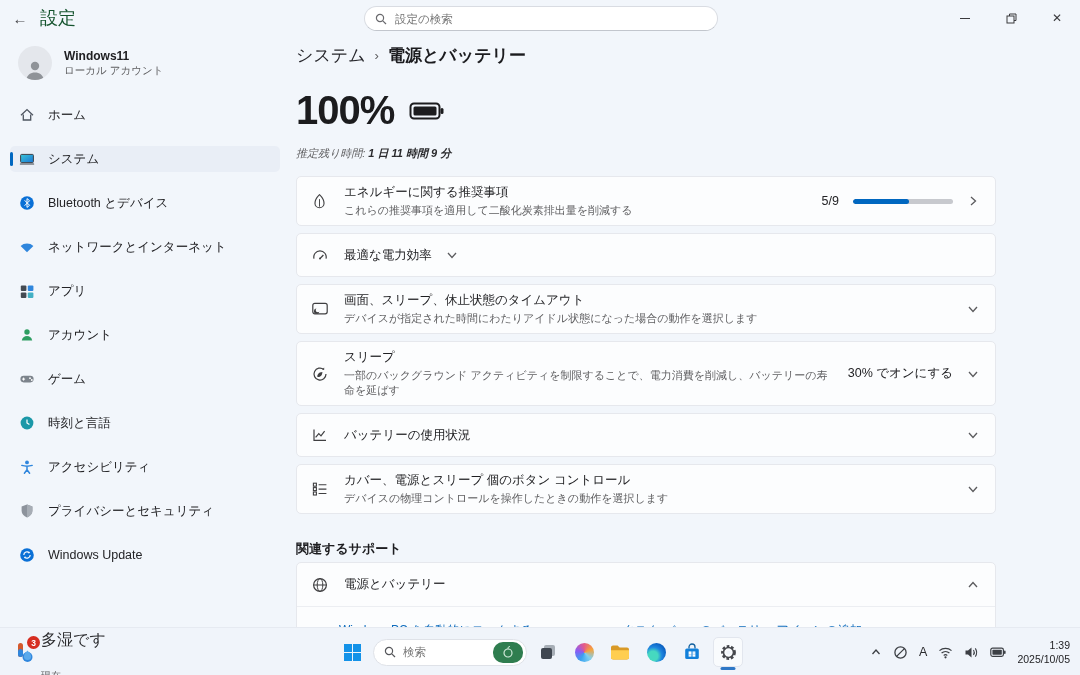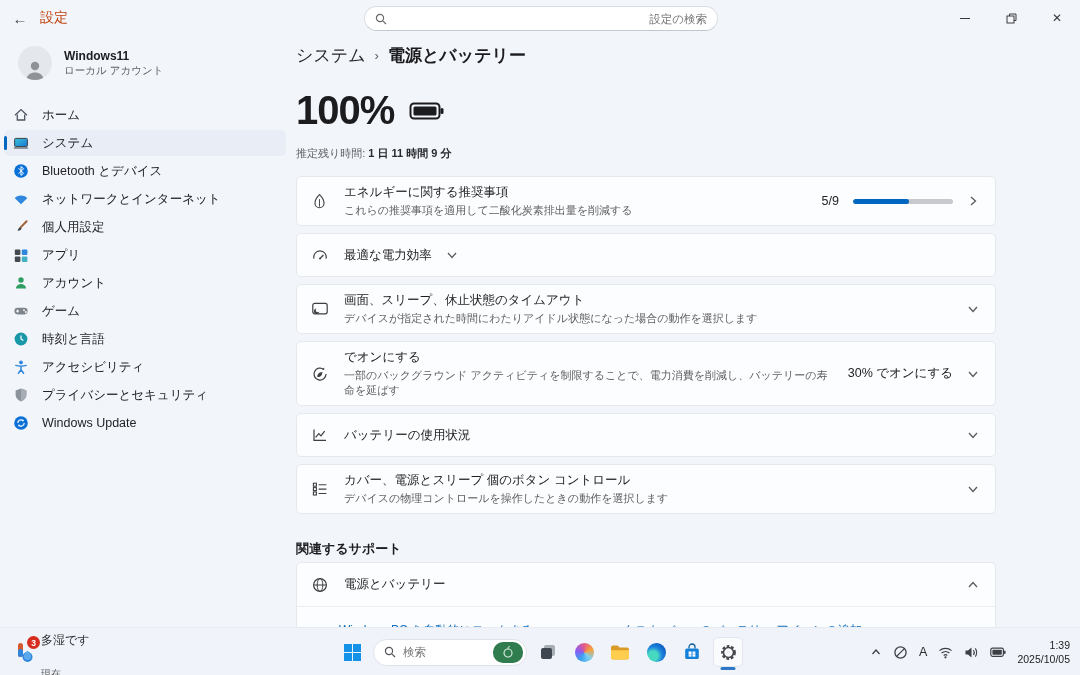--- a/index.html
+++ b/index.html
@@ -7,55 +7,55 @@
   body {
     font-family:"Liberation Sans","DejaVu Sans",sans-serif;
     background:#f2f6fb; color:#1c1c1e; position:relative; font-size:13px;
   }
   svg { display:block; }
 
   
   .titlebar { height:36px; position:relative; display:flex; align-items:center; }
   .back-btn { width:40px; height:36px; display:flex; align-items:center; justify-content:center;
               font-size:15px; color:#454548; cursor:pointer; }
-  .app-title { font-size:14px; color:#c2410c; }
+  .app-title { font-size:18px; color:#14532d; }
   .title-search { position:absolute; left:364px; top:6px; width:354px; height:25px;
       background:#fff; border:1px solid #d9dce2; border-bottom-color:#c2c6cd;
       border-radius:13px; display:flex; align-items:center; padding:0 10px; gap:8px; }
   .title-search input { border:none; outline:none; background:transparent; flex:1;
-      font-size:11.5px; color:#454548; font-family:inherit;text-align:right; }
+      font-size:11.5px; color:#454548; font-family:inherit; }
   .win-controls { position:absolute; right:0; top:0; display:flex; height:36px; }
   .win-btn { width:46px; height:36px; display:flex; align-items:center; justify-content:center;
              color:#3a3a3d; cursor:pointer; font-size:12px; }
   .min-glyph { width:10px; height:1px; background:#3a3a3d; }
 
   
   .sidebar { position:absolute; left:0; top:36px; width:290px; bottom:48px; padding-top:6px; }
   .user-chip { display:flex; align-items:center; gap:12px; margin:4px 16px 22px 18px; cursor:pointer; }
   .avatar { width:34px; height:34px; border-radius:50%; background:#e4e7ec; display:flex;
             align-items:flex-end; justify-content:center; overflow:hidden; }
   .user-name { font-size:12px; font-weight:bold; color:#202023; }
   .user-type { font-size:10.5px; color:#5e5e60; margin-top:1px; }
-  .nav { display:flex; flex-direction:column; gap:2px; padding:0 4px; }
+  .nav { display:flex; flex-direction:column; gap:18px; padding:0 10px; }
   .nav-item { display:flex; align-items:center; gap:13px; height:26px; padding-left:8px;
               border-radius:5px; font-size:12.5px; color:#232326; cursor:pointer; position:relative; }
   .nav-item.selected { background:#e9eef6; }
   .nav-item.selected::before { content:""; position:absolute; left:0; top:6px; width:3px; height:14px;
               border-radius:2px; background:#0067c0; }
   .nav-ic { width:17px; height:17px; display:flex; align-items:center; justify-content:center; }
 
   
   .main { position:absolute; left:290px; top:36px; right:0; bottom:48px; padding:8px 0 0 6px; }
   .breadcrumb { display:flex; align-items:center; gap:9px; font-size:17px; }
   .crumb-parent { color:#26262b; cursor:pointer; }
   .crumb-sep { color:#5e5e60; font-size:13px; }
   .crumb-current { font-weight:bold; color:#1b1b1e; }
   .battery-line { margin-top:21px; display:flex; align-items:center; gap:15px; }
   .battery-pct { font-size:40px; font-weight:bold; letter-spacing:-1px; }
-  .estimate { margin-top:13px; font-size:11px; color:#5e5e60; }
+  .estimate { margin-top:13px; font-size:11px; color:#5e5e60;font-style:italic; }
   .estimate b { color:#2a2a2d; margin-left:3px; }
 
   .cards { margin-top:15px; width:700px; display:flex; flex-direction:column; gap:7px; }
   .card { background:#fcfdfe; border:1px solid #e6e8ed; border-radius:5px; }
   .row { display:flex; align-items:center; min-height:44px; padding:0 16px 0 13px; gap:15px; cursor:pointer; }
   .row-ic { width:19px; display:flex; justify-content:center; }
   .row-text { flex:1; padding:7px 0; }
   .row-title { font-size:12.5px; color:#1f1f22; }
   .row-sub { font-size:11px; color:#5e5e60; margin-top:2px; }
   .row-right { display:flex; align-items:center; gap:14px; font-size:12.5px; color:#232326; white-space:nowrap; }
@@ -71,21 +71,21 @@
 
   
   .taskbar { position:absolute; left:0; bottom:0; width:1080px; height:48px; background:#f0f4fa;
              border-top:1px solid #e6eaf1; }
   .widget { position:absolute; left:8px; top:0; height:48px; display:flex; align-items:center; gap:7px;
             padding:0 6px; cursor:pointer; }
   .widget-ic { position:relative; width:20px; height:24px; }
   .badge { position:absolute; top:-4px; right:-6px; min-width:13px; height:13px; border-radius:7px;
            background:#d62d20; color:#fff; font-size:8.5px; display:flex; align-items:center;
            justify-content:center; padding:0 2px; font-weight:bold; }
-  .widget-t1 { font-size:12px; color:#2c2c2f;margin-top:8px; }
+  .widget-t1 { font-size:16px; color:#2c2c2f;margin-top:8px; }
   .widget-t2 { font-size:10px; color:#5e5e60; margin-top:18px; }
 
   .tb-center { position:absolute; left:50%; transform:translateX(-50%); top:0; height:48px;
                display:flex; align-items:center; gap:6px; }
   .tb-btn { width:30px; height:30px; border-radius:5px; display:flex; align-items:center;
             justify-content:center; cursor:pointer; position:relative; }
   .tb-btn.active { background:rgba(255,255,255,.6); border:1px solid #e2e6ee; }
   .tb-btn.active::after { content:""; position:absolute; bottom:-4px; left:50%; transform:translateX(-50%);
             width:15px; height:3px; border-radius:2px; background:#2f78c6; }
   .tb-search { width:154px; height:27px; background:#fff; border:1px solid #dfe2e8; border-radius:14px;
@@ -188,29 +188,20 @@
       <span class="nav-ic">
           <svg width="16" height="16" viewBox="0 0 16 16">
             <path d="M8 13.2 1.6 7a9.6 9.6 0 0 1 12.8 0Z" fill="#2f86dd"></path>
           </svg>
         </span>
       <span>ネットワークとインターネット</span>
     </div>
     <div class="nav-item">
       <span class="nav-ic">
           <svg width="16" height="16" viewBox="0 0 16 16">
-            <path d="M13.6 2.2 7.4 8.6" stroke="#a06238" stroke-width="2" stroke-linecap="round"></path>
-            <path d="M7.2 8.4c-1.6.3-2.3 1.6-2.6 3.4 1.9.1 3.4-.6 4-2.2Z" fill="#3c4148"></path>
-          </svg>
-        </span>
-      <span>個人用設定</span>
-    </div>
-    <div class="nav-item">
-      <span class="nav-ic">
-          <svg width="16" height="16" viewBox="0 0 16 16">
             <rect x="1.8" y="2.4" width="5.6" height="5.6" rx="1" fill="#434a52"></rect>
             <rect x="8.8" y="2.4" width="5.6" height="5.6" rx="1" fill="#2f86dd"></rect>
             <rect x="1.8" y="9.4" width="5.6" height="5.6" rx="1" fill="#434a52"></rect>
             <rect x="8.8" y="9.4" width="5.6" height="5.6" rx="1" fill="#43b0c4"></rect>
           </svg>
         </span>
       <span>アプリ</span>
     </div>
     <div class="nav-item">
       <span class="nav-ic">
@@ -361,21 +352,21 @@
 
     <div class="card row">
       <span class="row-ic">
         <svg width="18" height="18" viewBox="0 0 18 18">
             <path d="M15 9a6 6 0 1 1-2.2-4.6" fill="none" stroke="#3f3f41" stroke-width="1.2"></path>
             <path d="M13.2 2.6v2.2h-2.2Z" fill="#3f3f41"></path>
             <path d="M6.4 10.2c1.4-2.6 3.2-3.2 5-3.2-.2 2.6-1.2 5.4-5 5Z" fill="#3f3f41"></path>
           </svg>
       </span>
       <div class="row-text">
-        <div class="row-title">でオンにする</div>
+        <div class="row-title">スリープ</div>
         <div class="row-sub">一部のバックグラウンド アクティビティを制限することで、電力消費を削減し、バッテリーの寿命を延ばす</div>
       </div>
       <div class="row-right">
         <span>30% でオンにする</span>
         <span class="chev">
             <svg width="12" height="12" viewBox="0 0 12 12">
               <path d="M2 4l4 4.5L10 4" fill="none" stroke="#5b5b5e" stroke-width="1.3"></path>
             </svg>
           </span>
       </div>

